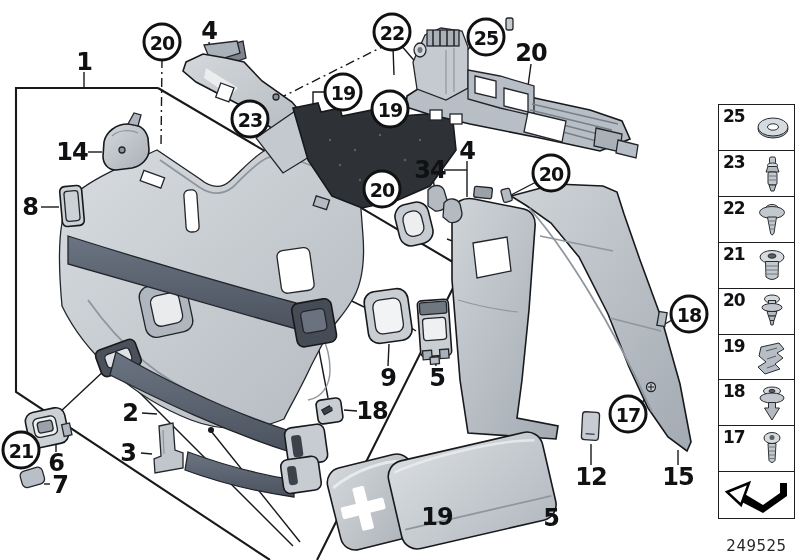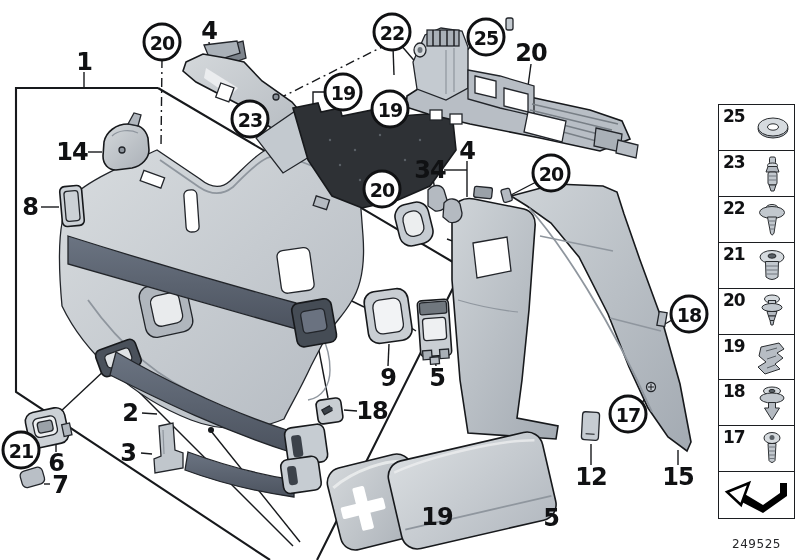--- a/index.html
+++ b/index.html
@@ -13,21 +13,21 @@
              display:flex;align-items:center;justify-content:center;font-size:19px;letter-spacing:-1px;}
   
   .legend{position:absolute;left:718px;top:104px;width:77px;z-index:4;}
   .cell{position:relative;box-sizing:border-box;width:77px;height:47.6px;border:1.7px solid #1c1e21;
         margin-top:-1.7px;background:#fff;}
   .cell:first-child{margin-top:0;}
   .lnum{position:absolute;left:4px;top:1px;font-size:17px;font-weight:bold;color:#101113;letter-spacing:-1px;}
   .licon{position:absolute;right:2px;top:2px;}
   .arrow-cell svg{position:absolute;left:3px;top:4px;}
   .drawing-number{position:absolute;left:718px;top:537px;width:77px;text-align:center;
-                  font-size:12px;color:#26272a;letter-spacing:0.5px;}
+                  font-size:15px;color:#26272a;letter-spacing:0.5px;}
   
   .ln{stroke:#17191c;stroke-width:1.4;fill:none;}
   .lnk{stroke:#17191c;stroke-width:2.1;fill:none;}
   .dd{stroke-dasharray:9 4 2 4;}
   .ol{stroke:#22252a;stroke-width:1.3;}
   .ol2{stroke:#17191c;stroke-width:1.6;}
   .shade{stroke:#8f969e;stroke-width:1.8;fill:none;}
 </style>
 </head>
 <body>

